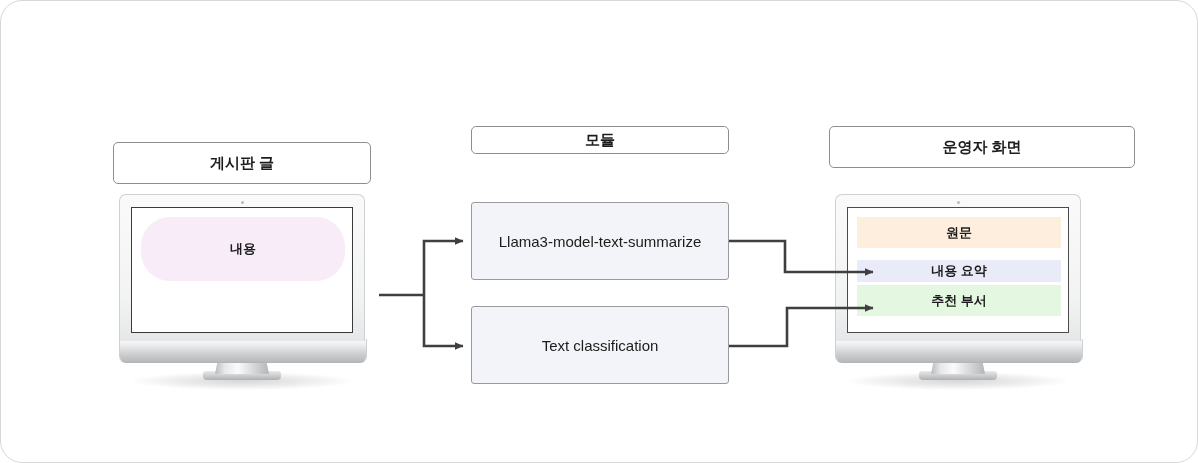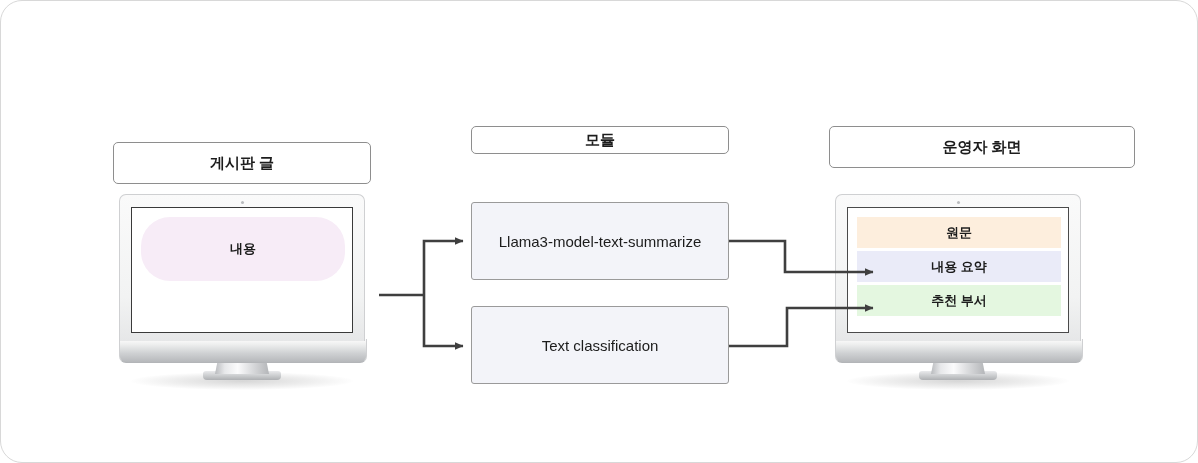--- a/index.html
+++ b/index.html
@@ -200,22 +200,22 @@
   <div class="module-box" id="module-classify">Text classification</div>
 
   <div class="monitor" id="monitor-right">
     <div class="monitor-shadow"></div>
     <div class="monitor-stand-base"></div>
     <div class="monitor-stand-neck"></div>
     <div class="monitor-chin"></div>
     <div class="monitor-body">
       <div class="monitor-camera"></div>
       <div class="monitor-screen">
-        <div class="screen-row" style="height:31px; background:#fdeedd; margin-bottom:3px;">원문</div>
-        <div class="screen-row" style="height:31px; background:#eaebf8; margin-bottom:3px;">내용 요약</div>
+        <div class="screen-row" style="height:31px; background:#fdeedd; margin-bottom:12px;">원문</div>
+        <div class="screen-row" style="height:22px; background:#eaebf8; margin-bottom:3px;">내용 요약</div>
         <div class="screen-row" style="height:31px; background:#e4f7e0;">추천 부서</div>
       </div>
     </div>
   </div>
 
   <svg id="connectors" viewBox="0 0 1198 463" xmlns="http://www.w3.org/2000/svg">
     <defs>
       <marker id="arrowhead" markerWidth="9" markerHeight="8" refX="8.5" refY="4" orient="auto" markerUnits="userSpaceOnUse">
         <path d="M0,0 L9,4 L0,8 Z" fill="#3f3f3f"></path>
       </marker>

